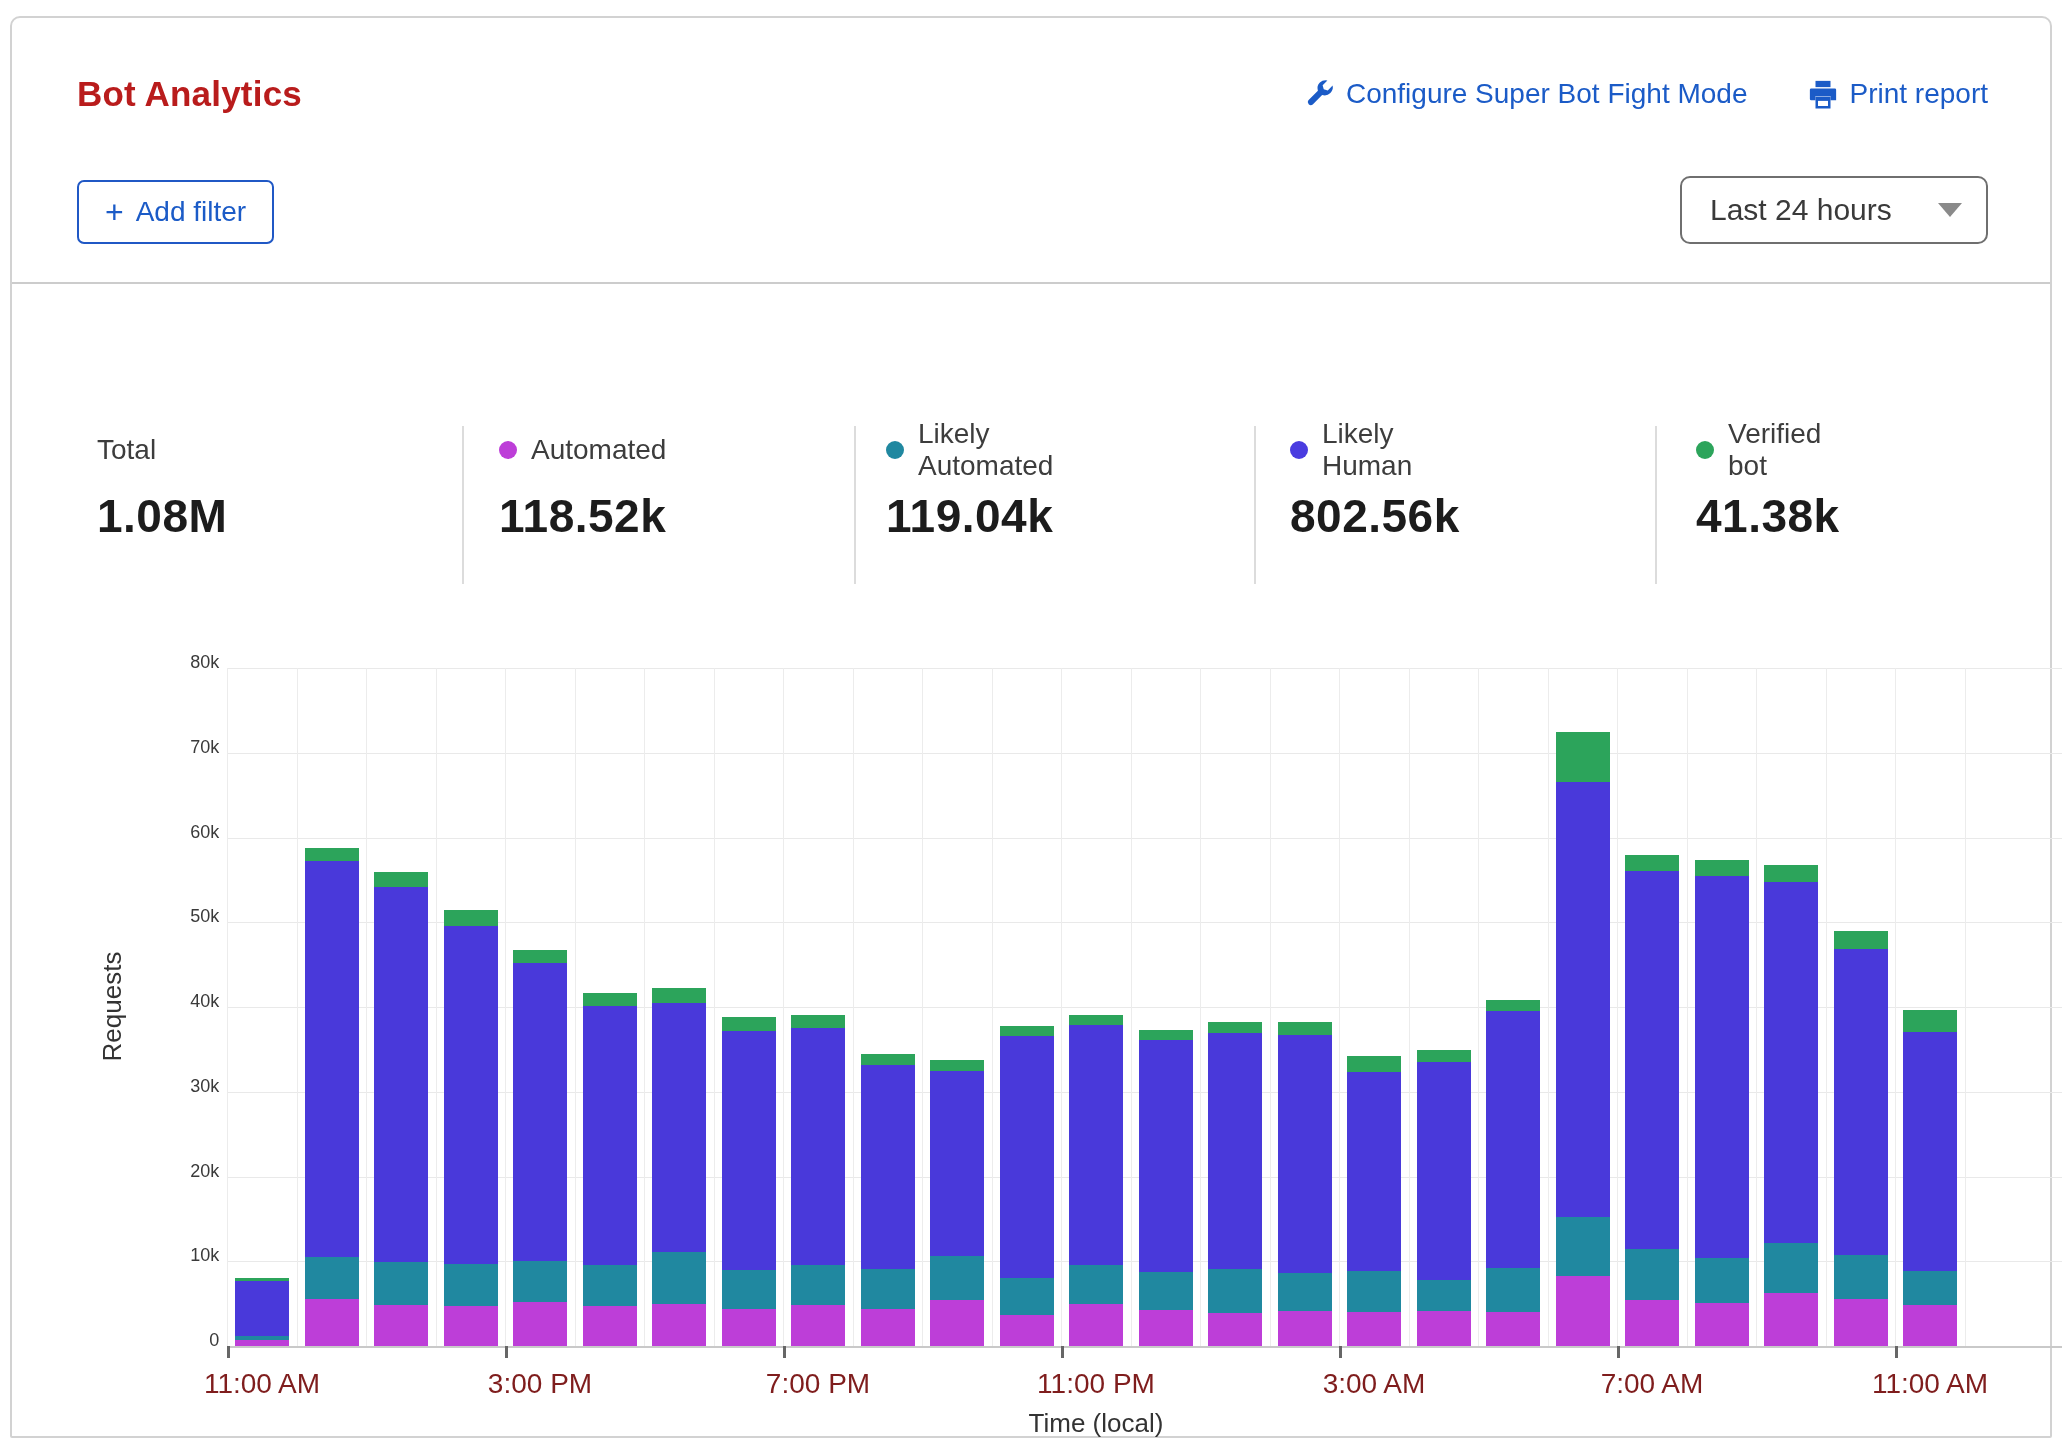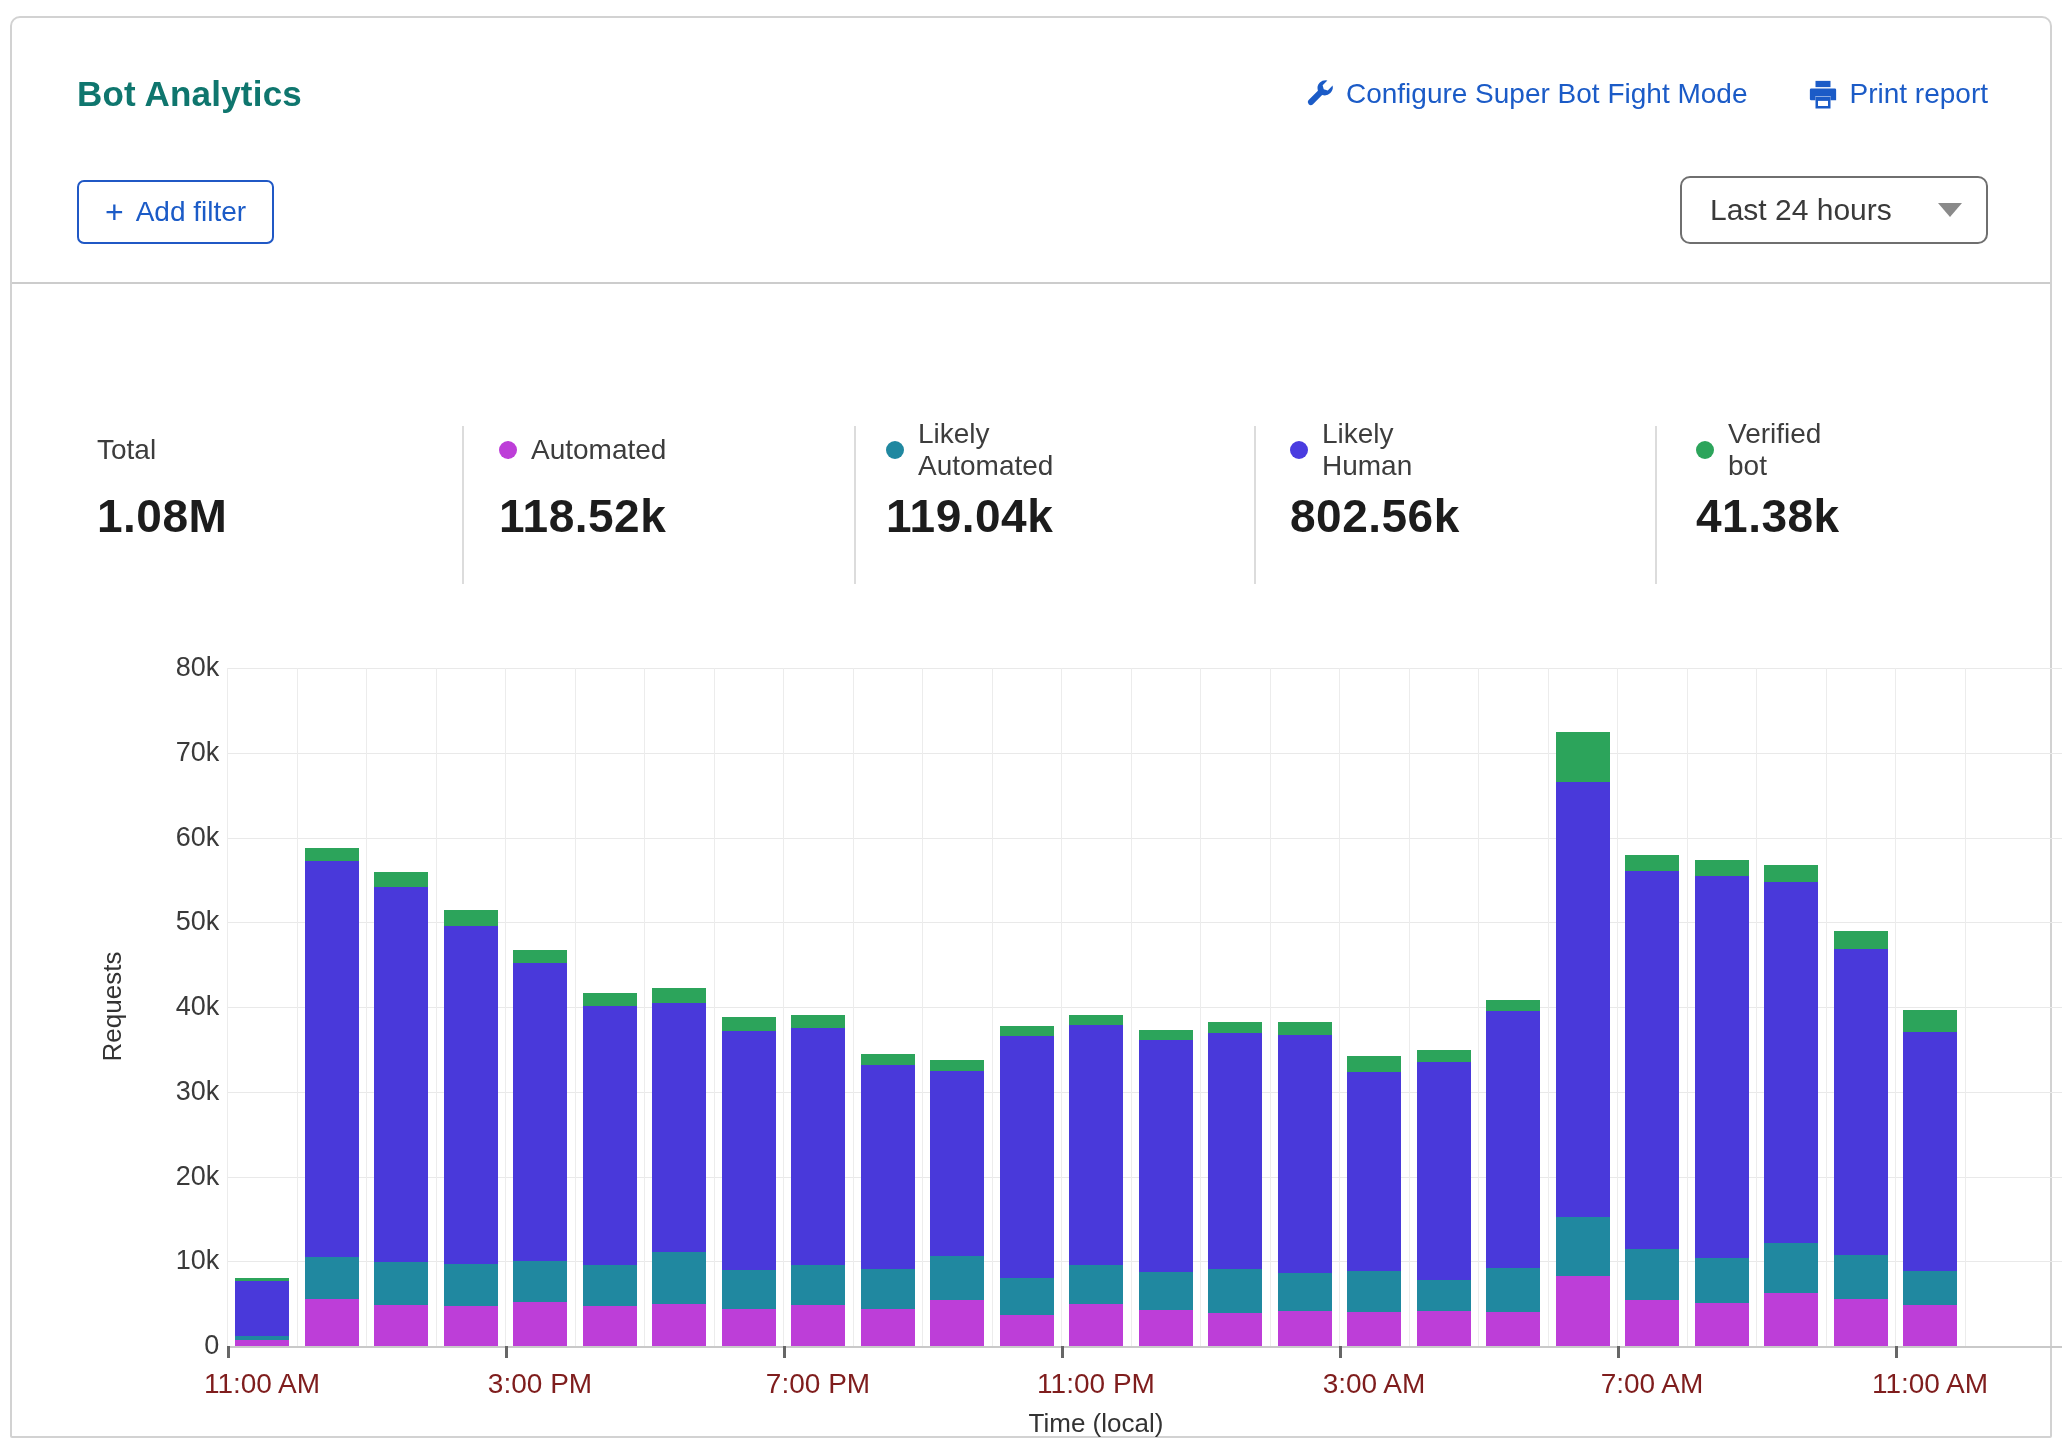--- a/index.html
+++ b/index.html
@@ -8,21 +8,21 @@
     width: 2062px; height: 1450px;
     font-family: "Liberation Sans", "DejaVu Sans", sans-serif;
     position: relative; overflow: hidden;
   }
   .card {
     position: absolute; left: 10px; top: 16px; width: 2042px; height: 1422px;
     background: #fff; border: 2px solid #d2d2d2; border-radius: 10px 10px 2px 2px;
   }
   .page-title {
     position: absolute; left: 65px; top: 56px;
-    font-size: 35px; font-weight: 700; color: #0f766e; letter-spacing: .2px;
+    font-size: 35px; font-weight: 700; color: #b91c1c; letter-spacing: .2px;
   }
   .header-links {
     position: absolute; right: 62px; top: 60px;
     display: flex; align-items: center; gap: 60px;
   }
   .hlink {
     display: flex; align-items: center; gap: 12px;
     color: #1b5bc7; font-size: 28px; cursor: pointer; text-decoration: none;
   }
   .btn-add-filter {
@@ -56,21 +56,21 @@
   .stat-dot { width: 18px; height: 18px; border-radius: 50%; flex: 0 0 auto; }
   .stat-label { font-size: 28px; color: #3d3d3d; }
   .stat-value { font-size: 46px; font-weight: 700; color: #1c1c1c; margin-top: 22px; letter-spacing: .5px; }
   .stat-divider { position: absolute; top: 408px; width: 0; height: 158px; border-left: 2px solid #dcdcdc; }
   
   .chart { position: absolute; left: 0; top: 0; width: 2062px; height: 1450px; }
   .gridline-h { position: absolute; height: 0; border-top: 1.5px solid #e9e9e9; }
   .gridline-v { position: absolute; width: 0; border-left: 1.5px solid #ececec; }
   .baseline { position: absolute; height: 0; border-top: 2.5px solid #c9c9c9; }
   .ytick-label { position: absolute; width: 80px; text-align: right;
-    font-size: 27px; color: #3a3a3a; }
+    font-size: 18px; color: #3a3a3a; }
   .xtick-label { position: absolute; font-size: 28px; color: #7f1d1d; white-space: nowrap;
     transform: translateX(-50%); }
   .xtick-mark { position: absolute; width: 0; border-left: 3px solid #666; height: 12px; }
   .axis-title-y { position: absolute; font-size: 26px; color: #333;
     transform: rotate(-90deg); transform-origin: center; white-space: nowrap; }
   .axis-title-x { position: absolute; font-size: 26px; color: #333;
     transform: translateX(-50%); white-space: nowrap; }
   .bar { position: absolute; cursor: pointer; }
   .bar-seg { position: absolute; left: 0; width: 100%; }
 </style>

